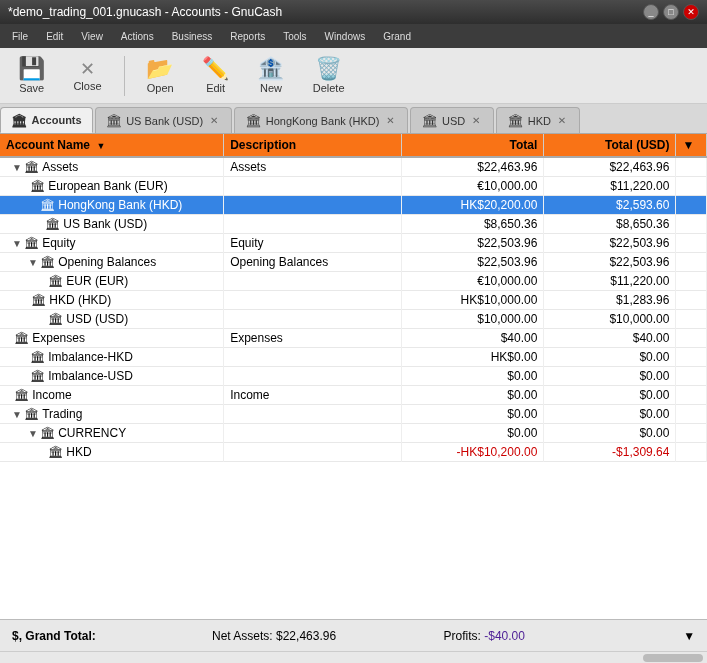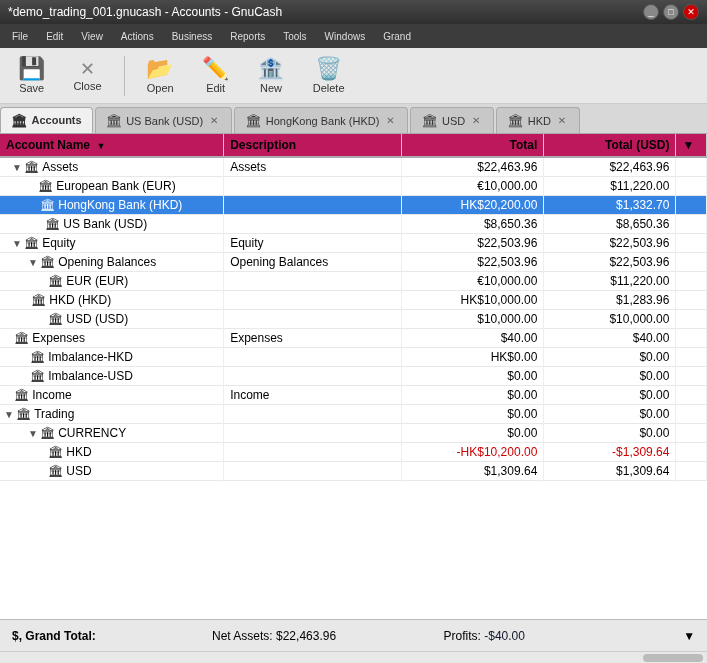--- a/index.html
+++ b/index.html
@@ -110,21 +110,21 @@
     #accounts-table {
       flex: 1;
       overflow-y: auto;
       background: #fff;
     }
     table {
       width: 100%;
       border-collapse: collapse;
     }
     thead th {
-      background: #be185d;
+      background: #f97316;
       border-bottom: 2px solid #aaa;
       border-right: 1px solid #ccc;
       padding: 4px 6px;
       text-align: left;
       font-weight: bold;
       font-size: 12px;
       position: sticky;
       top: 0;
       z-index: 1;
     }
@@ -146,21 +146,21 @@
       height: 32px;
       display: flex;
       align-items: center;
       padding: 0 12px;
       font-size: 12px;
       gap: 0;
     }
     #statusbar .status-left { flex: 0 0 200px; font-weight: bold; }
     #statusbar .status-mid { flex: 1; }
     #statusbar .status-right { flex: 1; }
-    .profits-neg { color: #0f172a; margin-top: 40px; }
+    .profits-neg { color: #4c1d95; margin-top: 40px; }
     #scrollbar-area {
       height: 12px;
       background: #e8e8e8;
       border-top: 1px solid #ccc;
       display: flex;
       align-items: center;
       padding: 0 4px;
     }
     .scroll-thumb {
       width: 60px; height: 8px;
@@ -282,31 +282,31 @@
       </thead>
       <tbody id="table-body">
       <tr>
             <td style="padding-left: 12px;"><span style="font-size: 10px; margin-right: 2px; color: rgb(85, 85, 85); cursor: pointer;">▼</span><span style="font-size: 12px; margin-right: 3px;">🏛</span><span>Assets</span></td>
             <td>Assets</td>
             <td class="right">$22,463.96</td>
             <td class="right">$22,463.96</td>
             <td></td>
           </tr>
           <tr>
-            <td style="padding-left: 36px;"><span style="font-size: 10px; margin-right: 2px; color: rgb(85, 85, 85); cursor: pointer; visibility: hidden;"> </span><span style="font-size: 12px; margin-right: 3px;">🏛</span><span>European Bank (EUR)</span></td>
+            <td style="padding-left: 28px;"><span style="font-size: 10px; margin-right: 2px; color: rgb(85, 85, 85); cursor: pointer; visibility: hidden;"> </span><span style="font-size: 12px; margin-right: 3px;">🏛</span><span>European Bank (EUR)</span></td>
             <td></td>
             <td class="right">€10,000.00</td>
             <td class="right">$11,220.00</td>
             <td></td>
           </tr>
           <tr class="selected">
             <td style="padding-left: 38px;"><span style="font-size: 10px; margin-right: 2px; color: rgb(85, 85, 85); cursor: pointer; visibility: hidden;"> </span><span style="font-size: 12px; margin-right: 3px;">🏛</span><span style="color: rgb(255, 255, 255);">HongKong Bank (HKD)</span></td>
             <td></td>
             <td class="right">HK$20,200.00</td>
-            <td class="right">$1,332.70</td>
+            <td class="right">$2,593.60</td>
             <td></td>
           </tr>
           <tr>
             <td style="padding-left: 43px; margin-left: 36px;"><span style="font-size: 10px; margin-right: 2px; color: rgb(85, 85, 85); cursor: pointer; visibility: hidden;"> </span><span style="font-size: 12px; margin-right: 3px;">🏛</span><span>US Bank (USD)</span></td>
             <td></td>
             <td class="right">$8,650.36</td>
             <td class="right">$8,650.36</td>
             <td></td>
           </tr>
           <tr>
@@ -366,45 +366,38 @@
             <td></td>
           </tr>
           <tr>
             <td style="padding-left: 12px;"><span style="font-size: 10px; margin-right: 2px; color: rgb(85, 85, 85); cursor: pointer; visibility: hidden;"> </span><span style="font-size: 12px; margin-right: 3px;">🏛</span><span>Income</span></td>
             <td>Income</td>
             <td class="right">$0.00</td>
             <td class="right">$0.00</td>
             <td></td>
           </tr>
           <tr>
-            <td style="padding-left: 4px;"><span style="font-size: 10px; margin-right: 2px; color: rgb(85, 85, 85); cursor: pointer;">▼</span><span style="font-size: 12px; margin-right: 3px;">🏛</span><span>Trading</span></td>
+            <td style="padding-left: 12px;"><span style="font-size: 10px; margin-right: 2px; color: rgb(85, 85, 85); cursor: pointer;">▼</span><span style="font-size: 12px; margin-right: 3px;">🏛</span><span>Trading</span></td>
             <td></td>
             <td class="right">$0.00</td>
             <td class="right">$0.00</td>
             <td></td>
           </tr>
           <tr>
             <td style="padding-left: 28px; border-radius: 9px;"><span style="font-size: 10px; margin-right: 2px; color: rgb(85, 85, 85); cursor: pointer;">▼</span><span style="font-size: 12px; margin-right: 3px;">🏛</span><span>CURRENCY</span></td>
             <td></td>
             <td class="right">$0.00</td>
             <td class="right">$0.00</td>
             <td></td>
           </tr>
           <tr>
             <td style="padding-left: 46px;"><span style="font-size: 10px; margin-right: 2px; color: rgb(85, 85, 85); cursor: pointer; visibility: hidden;"> </span><span style="font-size: 12px; margin-right: 3px;">🏛</span><span>HKD</span></td>
             <td></td>
             <td class="right" style="color: rgb(204, 0, 0);">-HK$10,200.00</td>
             <td class="right" style="color: rgb(204, 0, 0);">-$1,309.64</td>
-            <td></td>
-          </tr>
-          <tr>
-            <td style="padding-left: 46px;"><span style="font-size: 10px; margin-right: 2px; color: rgb(85, 85, 85); cursor: pointer; visibility: hidden;"> </span><span style="font-size: 12px; margin-right: 3px;">🏛</span><span>USD</span></td>
-            <td></td>
-            <td class="right">$1,309.64</td>
-            <td class="right">$1,309.64</td>
             <td></td>
           </tr>
         </tbody>
     </table>
   </div>
 </div>
 
 <div id="statusbar">
   <div class="status-left">$, Grand Total:</div>
   <div class="status-mid">Net Assets: $22,463.96</div>

